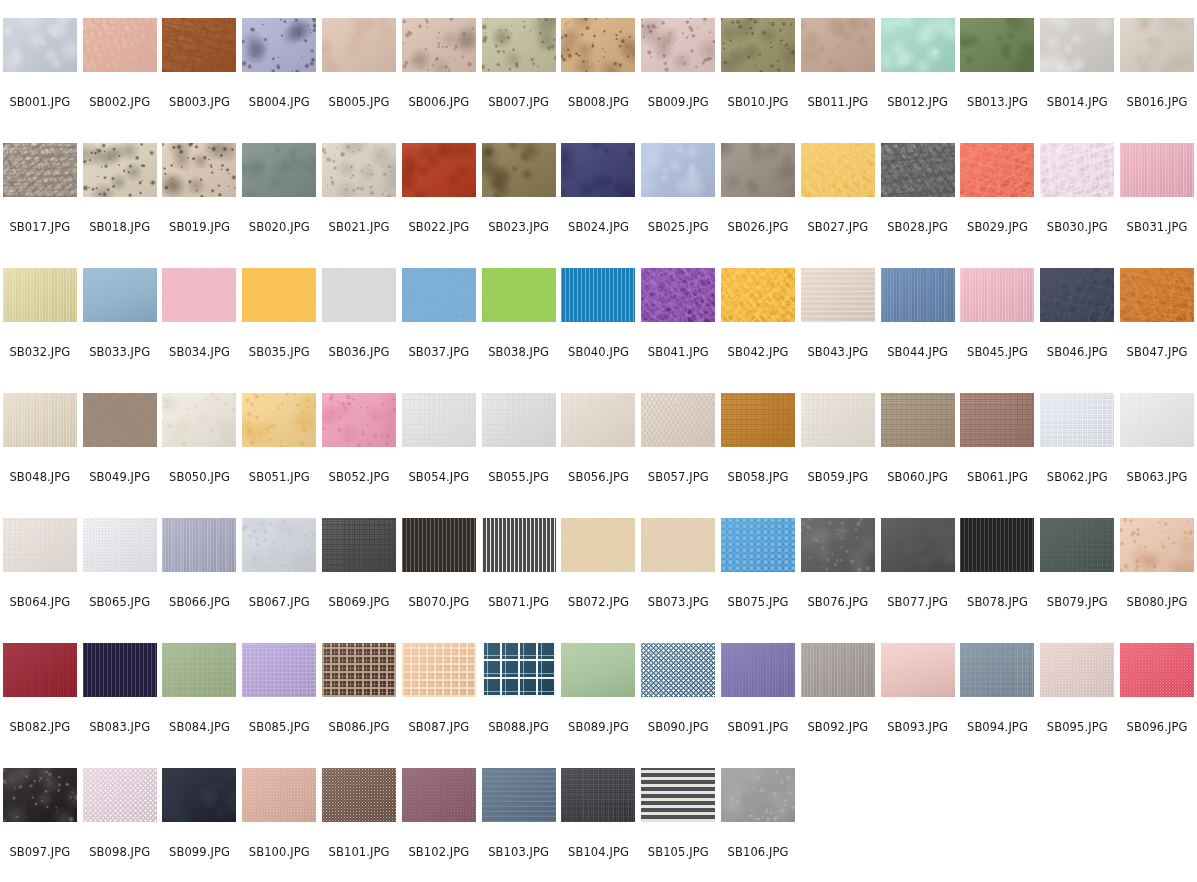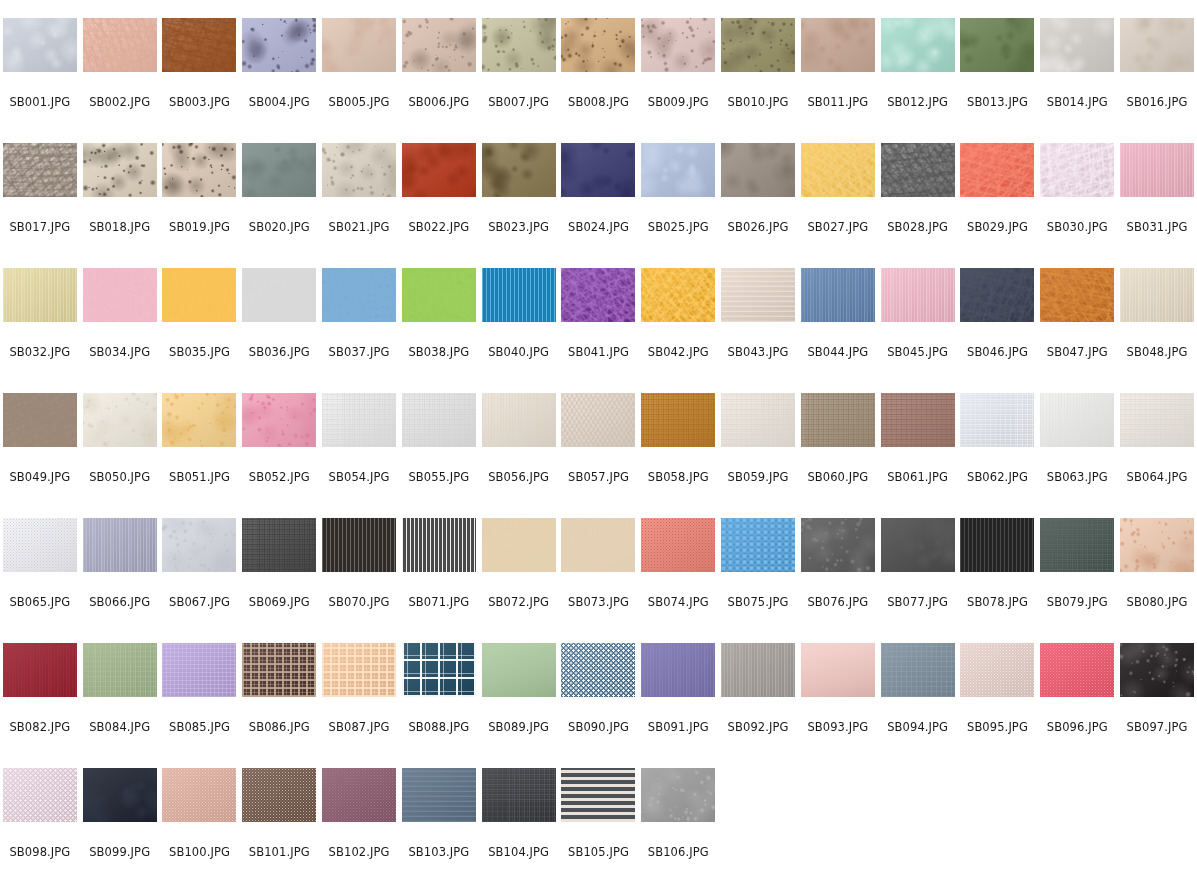--- a/index.html
+++ b/index.html
@@ -238,20 +238,26 @@
         </div>
         <span class="caption">SB031.JPG</span>
       </div>
       <div class="cell">
         <div class="thumb" style="background-color: rgb(227, 216, 160);">
           <div class="tex" style="background-image: repeating-linear-gradient(90deg, rgba(242, 236, 201, 0.55) 0px, rgba(242, 236, 201, 0) 1.5px, rgba(242, 236, 201, 0) 3px), repeating-linear-gradient(90deg, rgba(242, 236, 201, 0.25) 0px, rgba(242, 236, 201, 0) 4px, rgba(242, 236, 201, 0) 9px), linear-gradient(145deg, rgba(255, 255, 255, 0.12), rgba(0, 0, 0, 0.1)); background-size: 100% 100%, 100% 100%, 100% 100%; background-position: 0px 0px, 0px 0px, 0px 0px;"></div>
         </div>
         <span class="caption">SB032.JPG</span>
       </div>
       <div class="cell">
+        <div class="thumb" style="background-color: rgb(142, 180, 207);">
+          <div class="tex" style="background-image: linear-gradient(rgba(165, 195, 217, 0.55), rgba(142, 180, 207, 0)), linear-gradient(145deg, rgba(255, 255, 255, 0.12), rgba(0, 0, 0, 0.1)); background-size: 100% 100%, 100% 100%; background-position: 0px 0px, 0px 0px;"></div>
+        </div>
+        <span class="caption">SB033.JPG</span>
+      </div>
+      <div class="cell">
         <div class="thumb" style="background-color: rgb(226, 144, 168);">
           <div class="tex" style="background-image: repeating-linear-gradient(291deg, rgba(242, 188, 202, 0) 0px, rgba(242, 188, 202, 0.38) 2px, rgba(242, 188, 202, 0) 4.6px), repeating-linear-gradient(218deg, rgba(242, 188, 202, 0) 0px, rgba(242, 188, 202, 0.38) 2.2px, rgba(242, 188, 202, 0) 6.9px), repeating-linear-gradient(274deg, rgba(242, 188, 202, 0) 0px, rgba(242, 188, 202, 0.38) 2.8px, rgba(242, 188, 202, 0) 6.3px), repeating-linear-gradient(250deg, rgba(242, 188, 202, 0) 0px, rgba(242, 188, 202, 0.38) 2.6px, rgba(242, 188, 202, 0) 6.1px), repeating-linear-gradient(295deg, rgba(242, 188, 202, 0) 0px, rgba(242, 188, 202, 0.38) 2.3px, rgba(242, 188, 202, 0) 9.7px), repeating-linear-gradient(199deg, rgba(242, 188, 202, 0) 0px, rgba(242, 188, 202, 0.38) 2.9px, rgba(242, 188, 202, 0) 4.3px), repeating-linear-gradient(112deg, rgba(242, 188, 202, 0) 0px, rgba(242, 188, 202, 0.38) 1.1px, rgba(242, 188, 202, 0) 9.4px), repeating-linear-gradient(185deg, rgba(242, 188, 202, 0) 0px, rgba(242, 188, 202, 0.38) 1.9px, rgba(242, 188, 202, 0) 4.3px), repeating-linear-gradient(206deg, rgba(242, 188, 202, 0) 0px, rgba(242, 188, 202, 0.38) 1.9px, rgba(242, 188, 202, 0) 8.2px), repeating-linear-gradient(327deg, rgba(242, 188, 202, 0) 0px, rgba(242, 188, 202, 0.38) 2.1px, rgba(242, 188, 202, 0) 8.6px), repeating-linear-gradient(337deg, rgba(242, 188, 202, 0) 0px, rgba(242, 188, 202, 0.38) 1.4px, rgba(242, 188, 202, 0) 8.8px), repeating-linear-gradient(26deg, rgba(242, 188, 202, 0) 0px, rgba(242, 188, 202, 0.38) 2.4px, rgba(242, 188, 202, 0) 12px), repeating-linear-gradient(264deg, rgba(242, 188, 202, 0) 0px, rgba(242, 188, 202, 0.38) 2.1px, rgba(242, 188, 202, 0) 5.6px), repeating-linear-gradient(122deg, rgba(242, 188, 202, 0) 0px, rgba(242, 188, 202, 0.38) 1.3px, rgba(242, 188, 202, 0) 9px), repeating-linear-gradient(108deg, rgba(242, 188, 202, 0) 0px, rgba(242, 188, 202, 0.38) 2.9px, rgba(242, 188, 202, 0) 9.5px), repeating-linear-gradient(14deg, rgba(242, 188, 202, 0) 0px, rgba(242, 188, 202, 0.38) 1.6px, rgba(242, 188, 202, 0) 10.5px), radial-gradient(at 97% 63%, rgba(242, 188, 202, 0.45) 0%, rgba(242, 188, 202, 0) 30%), radial-gradient(at 40% 51%, rgba(242, 188, 202, 0.45) 0%, rgba(242, 188, 202, 0) 30%), radial-gradient(at 39% 87%, rgba(242, 188, 202, 0.45) 0%, rgba(242, 188, 202, 0) 30%), radial-gradient(at 7% 98%, rgba(242, 188, 202, 0.45) 0%, rgba(242, 188, 202, 0) 30%), radial-gradient(at 64% 8%, rgba(242, 188, 202, 0.45) 0%, rgba(242, 188, 202, 0) 30%), radial-gradient(at 82% 14%, rgba(242, 188, 202, 0.45) 0%, rgba(242, 188, 202, 0) 30%), linear-gradient(145deg, rgba(255, 255, 255, 0.12), rgba(0, 0, 0, 0.1)); background-size: 100% 100%, 100% 100%, 100% 100%, 100% 100%, 100% 100%, 100% 100%, 100% 100%, 100% 100%, 100% 100%, 100% 100%, 100% 100%, 100% 100%, 100% 100%, 100% 100%, 100% 100%, 100% 100%, 100% 100%, 100% 100%, 100% 100%, 100% 100%, 100% 100%, 100% 100%, 100% 100%; background-position: 0px 0px, 0px 0px, 0px 0px, 0px 0px, 0px 0px, 0px 0px, 0px 0px, 0px 0px, 0px 0px, 0px 0px, 0px 0px, 0px 0px, 0px 0px, 0px 0px, 0px 0px, 0px 0px, 0px 0px, 0px 0px, 0px 0px, 0px 0px, 0px 0px, 0px 0px, 0px 0px;"></div>
         </div>
         <span class="caption">SB034.JPG</span>
       </div>
       <div class="cell">
         <div class="thumb" style="background-color: rgb(241, 160, 28);">
           <div class="tex" style="background-image: repeating-linear-gradient(102deg, rgba(251, 196, 89, 0) 0px, rgba(251, 196, 89, 0.38) 1.8px, rgba(251, 196, 89, 0) 8.1px), repeating-linear-gradient(202deg, rgba(251, 196, 89, 0) 0px, rgba(251, 196, 89, 0.38) 2.2px, rgba(251, 196, 89, 0) 9.6px), repeating-linear-gradient(122deg, rgba(251, 196, 89, 0) 0px, rgba(251, 196, 89, 0.38) 2.6px, rgba(251, 196, 89, 0) 4px), repeating-linear-gradient(10deg, rgba(251, 196, 89, 0) 0px, rgba(251, 196, 89, 0.38) 1.7px, rgba(251, 196, 89, 0) 10.7px), repeating-linear-gradient(18deg, rgba(251, 196, 89, 0) 0px, rgba(251, 196, 89, 0.38) 2.5px, rgba(251, 196, 89, 0) 8.8px), repeating-linear-gradient(296deg, rgba(251, 196, 89, 0) 0px, rgba(251, 196, 89, 0.38) 1.7px, rgba(251, 196, 89, 0) 9.9px), repeating-linear-gradient(272deg, rgba(251, 196, 89, 0) 0px, rgba(251, 196, 89, 0.38) 2.1px, rgba(251, 196, 89, 0) 9.1px), repeating-linear-gradient(97deg, rgba(251, 196, 89, 0) 0px, rgba(251, 196, 89, 0.38) 2.7px, rgba(251, 196, 89, 0) 9.9px), repeating-linear-gradient(282deg, rgba(251, 196, 89, 0) 0px, rgba(251, 196, 89, 0.38) 2.2px, rgba(251, 196, 89, 0) 7.5px), repeating-linear-gradient(256deg, rgba(251, 196, 89, 0) 0px, rgba(251, 196, 89, 0.38) 1.5px, rgba(251, 196, 89, 0) 5.4px), repeating-linear-gradient(169deg, rgba(251, 196, 89, 0) 0px, rgba(251, 196, 89, 0.38) 1.4px, rgba(251, 196, 89, 0) 6.8px), repeating-linear-gradient(171deg, rgba(251, 196, 89, 0) 0px, rgba(251, 196, 89, 0.38) 2.7px, rgba(251, 196, 89, 0) 7px), repeating-linear-gradient(52deg, rgba(251, 196, 89, 0) 0px, rgba(251, 196, 89, 0.38) 2.3px, rgba(251, 196, 89, 0) 9.5px), repeating-linear-gradient(322deg, rgba(251, 196, 89, 0) 0px, rgba(251, 196, 89, 0.38) 1px, rgba(251, 196, 89, 0) 9.5px), repeating-linear-gradient(52deg, rgba(251, 196, 89, 0) 0px, rgba(251, 196, 89, 0.38) 1.6px, rgba(251, 196, 89, 0) 10.3px), repeating-linear-gradient(111deg, rgba(251, 196, 89, 0) 0px, rgba(251, 196, 89, 0.38) 1.1px, rgba(251, 196, 89, 0) 7.4px), radial-gradient(at 80% 54%, rgba(251, 196, 89, 0.45) 0%, rgba(251, 196, 89, 0) 30%), radial-gradient(at 0% 4%, rgba(251, 196, 89, 0.45) 0%, rgba(251, 196, 89, 0) 30%), radial-gradient(at 28% 94%, rgba(251, 196, 89, 0.45) 0%, rgba(251, 196, 89, 0) 30%), radial-gradient(at 45% 65%, rgba(251, 196, 89, 0.45) 0%, rgba(251, 196, 89, 0) 30%), radial-gradient(at 65% 44%, rgba(251, 196, 89, 0.45) 0%, rgba(251, 196, 89, 0) 30%), radial-gradient(at 7% 55%, rgba(251, 196, 89, 0.45) 0%, rgba(251, 196, 89, 0) 30%), linear-gradient(145deg, rgba(255, 255, 255, 0.12), rgba(0, 0, 0, 0.1)); background-size: 100% 100%, 100% 100%, 100% 100%, 100% 100%, 100% 100%, 100% 100%, 100% 100%, 100% 100%, 100% 100%, 100% 100%, 100% 100%, 100% 100%, 100% 100%, 100% 100%, 100% 100%, 100% 100%, 100% 100%, 100% 100%, 100% 100%, 100% 100%, 100% 100%, 100% 100%, 100% 100%; background-position: 0px 0px, 0px 0px, 0px 0px, 0px 0px, 0px 0px, 0px 0px, 0px 0px, 0px 0px, 0px 0px, 0px 0px, 0px 0px, 0px 0px, 0px 0px, 0px 0px, 0px 0px, 0px 0px, 0px 0px, 0px 0px, 0px 0px, 0px 0px, 0px 0px, 0px 0px, 0px 0px;"></div>
         </div>
         <span class="caption">SB035.JPG</span>
@@ -460,26 +466,20 @@
         </div>
         <span class="caption">SB072.JPG</span>
       </div>
       <div class="cell">
         <div class="thumb" style="background-color: rgb(246, 230, 210);">
           <div class="tex" style="background-image: repeating-linear-gradient(311deg, rgba(227, 207, 180, 0) 0px, rgba(227, 207, 180, 0.38) 2.5px, rgba(227, 207, 180, 0) 8.7px), repeating-linear-gradient(335deg, rgba(227, 207, 180, 0) 0px, rgba(227, 207, 180, 0.38) 1.1px, rgba(227, 207, 180, 0) 6.6px), repeating-linear-gradient(228deg, rgba(227, 207, 180, 0) 0px, rgba(227, 207, 180, 0.38) 1.2px, rgba(227, 207, 180, 0) 9.2px), repeating-linear-gradient(139deg, rgba(227, 207, 180, 0) 0px, rgba(227, 207, 180, 0.38) 1.6px, rgba(227, 207, 180, 0) 11.7px), repeating-linear-gradient(220deg, rgba(227, 207, 180, 0) 0px, rgba(227, 207, 180, 0.38) 1.3px, rgba(227, 207, 180, 0) 9.6px), repeating-linear-gradient(261deg, rgba(227, 207, 180, 0) 0px, rgba(227, 207, 180, 0.38) 1.1px, rgba(227, 207, 180, 0) 6.1px), repeating-linear-gradient(50deg, rgba(227, 207, 180, 0) 0px, rgba(227, 207, 180, 0.38) 1.7px, rgba(227, 207, 180, 0) 4.6px), repeating-linear-gradient(98deg, rgba(227, 207, 180, 0) 0px, rgba(227, 207, 180, 0.38) 2px, rgba(227, 207, 180, 0) 8.4px), repeating-linear-gradient(196deg, rgba(227, 207, 180, 0) 0px, rgba(227, 207, 180, 0.38) 2.9px, rgba(227, 207, 180, 0) 4.8px), repeating-linear-gradient(133deg, rgba(227, 207, 180, 0) 0px, rgba(227, 207, 180, 0.38) 1.2px, rgba(227, 207, 180, 0) 5.3px), repeating-linear-gradient(59deg, rgba(227, 207, 180, 0) 0px, rgba(227, 207, 180, 0.38) 1.7px, rgba(227, 207, 180, 0) 5px), repeating-linear-gradient(124deg, rgba(227, 207, 180, 0) 0px, rgba(227, 207, 180, 0.38) 1.2px, rgba(227, 207, 180, 0) 7.4px), repeating-linear-gradient(118deg, rgba(227, 207, 180, 0) 0px, rgba(227, 207, 180, 0.38) 2.7px, rgba(227, 207, 180, 0) 7.8px), repeating-linear-gradient(192deg, rgba(227, 207, 180, 0) 0px, rgba(227, 207, 180, 0.38) 2.8px, rgba(227, 207, 180, 0) 9.5px), repeating-linear-gradient(135deg, rgba(227, 207, 180, 0) 0px, rgba(227, 207, 180, 0.38) 2.5px, rgba(227, 207, 180, 0) 7.9px), repeating-linear-gradient(96deg, rgba(227, 207, 180, 0) 0px, rgba(227, 207, 180, 0.38) 2.6px, rgba(227, 207, 180, 0) 6.2px), radial-gradient(at 63% 45%, rgba(227, 207, 180, 0.45) 0%, rgba(227, 207, 180, 0) 30%), radial-gradient(at 48% 88%, rgba(227, 207, 180, 0.45) 0%, rgba(227, 207, 180, 0) 30%), radial-gradient(at 12% 51%, rgba(227, 207, 180, 0.45) 0%, rgba(227, 207, 180, 0) 30%), radial-gradient(at 44% 24%, rgba(227, 207, 180, 0.45) 0%, rgba(227, 207, 180, 0) 30%), radial-gradient(at 80% 71%, rgba(227, 207, 180, 0.45) 0%, rgba(227, 207, 180, 0) 30%), radial-gradient(at 22% 74%, rgba(227, 207, 180, 0.45) 0%, rgba(227, 207, 180, 0) 30%), linear-gradient(145deg, rgba(255, 255, 255, 0.12), rgba(0, 0, 0, 0.1)); background-size: 100% 100%, 100% 100%, 100% 100%, 100% 100%, 100% 100%, 100% 100%, 100% 100%, 100% 100%, 100% 100%, 100% 100%, 100% 100%, 100% 100%, 100% 100%, 100% 100%, 100% 100%, 100% 100%, 100% 100%, 100% 100%, 100% 100%, 100% 100%, 100% 100%, 100% 100%, 100% 100%; background-position: 0px 0px, 0px 0px, 0px 0px, 0px 0px, 0px 0px, 0px 0px, 0px 0px, 0px 0px, 0px 0px, 0px 0px, 0px 0px, 0px 0px, 0px 0px, 0px 0px, 0px 0px, 0px 0px, 0px 0px, 0px 0px, 0px 0px, 0px 0px, 0px 0px, 0px 0px, 0px 0px;"></div>
         </div>
         <span class="caption">SB073.JPG</span>
       </div>
       <div class="cell">
-        <div class="thumb" style="background-color: rgb(240, 138, 125);">
-          <div class="tex" style="background-image: radial-gradient(rgba(209, 95, 82, 0.9) 38%, rgba(209, 95, 82, 0) 42%), radial-gradient(rgba(209, 95, 82, 0.6) 38%, rgba(209, 95, 82, 0) 42%), linear-gradient(145deg, rgba(255, 255, 255, 0.12), rgba(0, 0, 0, 0.1)); background-size: 3px 3px, 3px 3px, 100% 100%; background-position: 0px 0px, 1.5px 1.5px, 0px 0px;"></div>
-        </div>
-        <span class="caption">SB074.JPG</span>
-      </div>
-      <div class="cell">
         <div class="thumb" style="background-color: rgb(62, 147, 212);">
           <div class="tex" style="background-image: radial-gradient(circle at 35% 35%, rgba(127, 188, 232, 0.95) 18%, rgba(127, 188, 232, 0) 55%), radial-gradient(circle at 35% 35%, rgba(127, 188, 232, 0.5) 18%, rgba(127, 188, 232, 0) 55%), linear-gradient(145deg, rgba(255, 255, 255, 0.12), rgba(0, 0, 0, 0.1)); background-size: 7px 6px, 7px 6px, 100% 100%; background-position: 0px 0px, 3.5px 3px, 0px 0px;"></div>
         </div>
         <span class="caption">SB075.JPG</span>
       </div>
       <div class="cell">
         <div class="thumb" style="background-color: rgb(90, 90, 90);">
           <div class="tex" style="background-image: radial-gradient(circle at 29.1% 55.4%, rgba(142, 142, 142, 0.75) 0%, rgba(142, 142, 142, 0) 3.8%), radial-gradient(circle at 79.8% 7%, rgba(142, 142, 142, 0.75) 0%, rgba(142, 142, 142, 0) 2.1%), radial-gradient(circle at 35.9% 77.8%, rgba(142, 142, 142, 0.75) 0%, rgba(142, 142, 142, 0) 3.6%), radial-gradient(circle at 38.9% 9.4%, rgba(142, 142, 142, 0.75) 0%, rgba(142, 142, 142, 0) 3.2%), radial-gradient(circle at 30.6% 43.7%, rgba(142, 142, 142, 0.75) 0%, rgba(142, 142, 142, 0) 2.2%), radial-gradient(circle at 52.7% 22.1%, rgba(142, 142, 142, 0.75) 0%, rgba(142, 142, 142, 0) 2.1%), radial-gradient(circle at 46.7% 86.4%, rgba(142, 142, 142, 0.75) 0%, rgba(142, 142, 142, 0) 4%), radial-gradient(circle at 54.4% 78.3%, rgba(142, 142, 142, 0.75) 0%, rgba(142, 142, 142, 0) 3.1%), radial-gradient(circle at 17.4% 39.4%, rgba(142, 142, 142, 0.75) 0%, rgba(142, 142, 142, 0) 3.7%), radial-gradient(circle at 77.4% 11.4%, rgba(142, 142, 142, 0.75) 0%, rgba(142, 142, 142, 0) 4%), radial-gradient(circle at 76.1% 35.9%, rgba(142, 142, 142, 0.75) 0%, rgba(142, 142, 142, 0) 2.2%), radial-gradient(circle at 55.1% 54.6%, rgba(142, 142, 142, 0.75) 0%, rgba(142, 142, 142, 0) 2.8%), radial-gradient(circle at 56% 9.2%, rgba(142, 142, 142, 0.75) 0%, rgba(142, 142, 142, 0) 3.9%), radial-gradient(circle at 20.7% 41.3%, rgba(142, 142, 142, 0.75) 0%, rgba(142, 142, 142, 0) 3.7%), radial-gradient(circle at 90.6% 92.7%, rgba(142, 142, 142, 0.75) 0%, rgba(142, 142, 142, 0) 3.5%), radial-gradient(circle at 7.6% 4.9%, rgba(142, 142, 142, 0.75) 0%, rgba(142, 142, 142, 0) 1.4%), radial-gradient(circle at 13.2% 19.7%, rgba(142, 142, 142, 0.75) 0%, rgba(142, 142, 142, 0) 2%), radial-gradient(circle at 49.1% 78.7%, rgba(142, 142, 142, 0.75) 0%, rgba(142, 142, 142, 0) 3.3%), radial-gradient(circle at 57% 23.6%, rgba(142, 142, 142, 0.75) 0%, rgba(142, 142, 142, 0) 3.6%), radial-gradient(circle at 78.6% 96%, rgba(142, 142, 142, 0.75) 0%, rgba(142, 142, 142, 0) 4.1%), radial-gradient(circle at 55.5% 37.6%, rgba(142, 142, 142, 0.75) 0%, rgba(142, 142, 142, 0) 3.1%), radial-gradient(circle at 29.4% 90.2%, rgba(142, 142, 142, 0.75) 0%, rgba(142, 142, 142, 0) 1.7%), radial-gradient(circle at 41.9% 95.2%, rgba(142, 142, 142, 0.75) 0%, rgba(142, 142, 142, 0) 1.4%), radial-gradient(circle at 34.8% 94.5%, rgba(142, 142, 142, 0.75) 0%, rgba(142, 142, 142, 0) 3.5%), radial-gradient(circle at 49.7% 29.7%, rgba(142, 142, 142, 0.75) 0%, rgba(142, 142, 142, 0) 3%), radial-gradient(circle at 28.2% 42.4%, rgba(142, 142, 142, 0.75) 0%, rgba(142, 142, 142, 0) 1.1%), radial-gradient(circle at 12% 74.3%, rgba(142, 142, 142, 0.75) 0%, rgba(142, 142, 142, 0) 2.3%), radial-gradient(circle at 42.8% 67.1%, rgba(142, 142, 142, 0.75) 0%, rgba(142, 142, 142, 0) 1.8%), radial-gradient(circle at 62.3% 62.4%, rgba(142, 142, 142, 0.75) 0%, rgba(142, 142, 142, 0) 3.8%), radial-gradient(circle at 12.2% 2%, rgba(142, 142, 142, 0.75) 0%, rgba(142, 142, 142, 0) 3.5%), radial-gradient(circle at 34% 27.4%, rgba(142, 142, 142, 0.75) 0%, rgba(142, 142, 142, 0) 2.1%), radial-gradient(circle at 69.4% 80.4%, rgba(142, 142, 142, 0.75) 0%, rgba(142, 142, 142, 0) 4.1%), radial-gradient(circle at 60.2% 2.6%, rgba(142, 142, 142, 0.75) 0%, rgba(142, 142, 142, 0) 1.4%), radial-gradient(circle at 48% 35.6%, rgba(142, 142, 142, 0.75) 0%, rgba(142, 142, 142, 0) 1.5%), radial-gradient(circle at 74.4% 21.3%, rgba(142, 142, 142, 0.75) 0%, rgba(142, 142, 142, 0) 2.8%), radial-gradient(circle at 81.2% 1.1%, rgba(142, 142, 142, 0.75) 0%, rgba(142, 142, 142, 0) 3.2%), radial-gradient(circle at 9.9% 16.8%, rgba(142, 142, 142, 0.75) 0%, rgba(142, 142, 142, 0) 4.1%), radial-gradient(circle at 2.4% 10.1%, rgba(142, 142, 142, 0.75) 0%, rgba(142, 142, 142, 0) 3.7%), radial-gradient(circle at 0.1% 22.5%, rgba(142, 142, 142, 0.75) 0%, rgba(142, 142, 142, 0) 3.3%), radial-gradient(circle at 44.8% 95.9%, rgba(142, 142, 142, 0.75) 0%, rgba(142, 142, 142, 0) 1%), radial-gradient(circle at 78% 72%, rgba(142, 142, 142, 0.28) 0%, rgba(142, 142, 142, 0) 18%), radial-gradient(circle at 13% 42%, rgba(142, 142, 142, 0.28) 0%, rgba(142, 142, 142, 0) 18%), radial-gradient(circle at 92% 50%, rgba(142, 142, 142, 0.28) 0%, rgba(142, 142, 142, 0) 18%), radial-gradient(circle at 78% 98%, rgba(142, 142, 142, 0.28) 0%, rgba(142, 142, 142, 0) 18%), radial-gradient(circle at 53% 27%, rgba(142, 142, 142, 0.28) 0%, rgba(142, 142, 142, 0) 18%), radial-gradient(circle at 31% 65%, rgba(142, 142, 142, 0.28) 0%, rgba(142, 142, 142, 0) 18%), radial-gradient(circle at 32% 34%, rgba(142, 142, 142, 0.28) 0%, rgba(142, 142, 142, 0) 18%), radial-gradient(circle at 26% 33%, rgba(142, 142, 142, 0.28) 0%, rgba(142, 142, 142, 0) 18%), linear-gradient(145deg, rgba(255, 255, 255, 0.12), rgba(0, 0, 0, 0.1)); background-size: 100% 100%, 100% 100%, 100% 100%, 100% 100%, 100% 100%, 100% 100%, 100% 100%, 100% 100%, 100% 100%, 100% 100%, 100% 100%, 100% 100%, 100% 100%, 100% 100%, 100% 100%, 100% 100%, 100% 100%, 100% 100%, 100% 100%, 100% 100%, 100% 100%, 100% 100%, 100% 100%, 100% 100%, 100% 100%, 100% 100%, 100% 100%, 100% 100%, 100% 100%, 100% 100%, 100% 100%, 100% 100%, 100% 100%, 100% 100%, 100% 100%, 100% 100%, 100% 100%, 100% 100%, 100% 100%, 100% 100%, 100% 100%, 100% 100%, 100% 100%, 100% 100%, 100% 100%, 100% 100%, 100% 100%, 100% 100%, 100% 100%; background-position: 0px 0px, 0px 0px, 0px 0px, 0px 0px, 0px 0px, 0px 0px, 0px 0px, 0px 0px, 0px 0px, 0px 0px, 0px 0px, 0px 0px, 0px 0px, 0px 0px, 0px 0px, 0px 0px, 0px 0px, 0px 0px, 0px 0px, 0px 0px, 0px 0px, 0px 0px, 0px 0px, 0px 0px, 0px 0px, 0px 0px, 0px 0px, 0px 0px, 0px 0px, 0px 0px, 0px 0px, 0px 0px, 0px 0px, 0px 0px, 0px 0px, 0px 0px, 0px 0px, 0px 0px, 0px 0px, 0px 0px, 0px 0px, 0px 0px, 0px 0px, 0px 0px, 0px 0px, 0px 0px, 0px 0px, 0px 0px, 0px 0px;"></div>
         </div>
         <span class="caption">SB076.JPG</span>
@@ -506,20 +506,26 @@
         <div class="thumb" style="background-color: rgb(242, 205, 181);">
           <div class="tex" style="background-image: radial-gradient(circle at 19.1% 26.8%, rgba(201, 143, 109, 0.75) 0%, rgba(201, 143, 109, 0) 3%), radial-gradient(circle at 62.2% 11.4%, rgba(201, 143, 109, 0.75) 0%, rgba(201, 143, 109, 0) 3.3%), radial-gradient(circle at 66.1% 37.5%, rgba(201, 143, 109, 0.75) 0%, rgba(201, 143, 109, 0) 3.2%), radial-gradient(circle at 72.5% 46.6%, rgba(201, 143, 109, 0.75) 0%, rgba(201, 143, 109, 0) 4.1%), radial-gradient(circle at 23.2% 80.6%, rgba(201, 143, 109, 0.75) 0%, rgba(201, 143, 109, 0) 4.1%), radial-gradient(circle at 59.7% 80.9%, rgba(201, 143, 109, 0.75) 0%, rgba(201, 143, 109, 0) 1.3%), radial-gradient(circle at 23.8% 89.4%, rgba(201, 143, 109, 0.75) 0%, rgba(201, 143, 109, 0) 3.5%), radial-gradient(circle at 57.1% 47.6%, rgba(201, 143, 109, 0.75) 0%, rgba(201, 143, 109, 0) 2.4%), radial-gradient(circle at 1.3% 97.3%, rgba(201, 143, 109, 0.75) 0%, rgba(201, 143, 109, 0) 2.5%), radial-gradient(circle at 98% 80%, rgba(201, 143, 109, 0.75) 0%, rgba(201, 143, 109, 0) 2%), radial-gradient(circle at 89% 37.6%, rgba(201, 143, 109, 0.75) 0%, rgba(201, 143, 109, 0) 2.2%), radial-gradient(circle at 15.8% 11.5%, rgba(201, 143, 109, 0.75) 0%, rgba(201, 143, 109, 0) 1.3%), radial-gradient(circle at 20.2% 43.6%, rgba(201, 143, 109, 0.75) 0%, rgba(201, 143, 109, 0) 3.7%), radial-gradient(circle at 43.8% 75.4%, rgba(201, 143, 109, 0.75) 0%, rgba(201, 143, 109, 0) 1.2%), radial-gradient(circle at 28.2% 48.7%, rgba(201, 143, 109, 0.75) 0%, rgba(201, 143, 109, 0) 1.6%), radial-gradient(circle at 15.2% 5.1%, rgba(201, 143, 109, 0.75) 0%, rgba(201, 143, 109, 0) 2.9%), radial-gradient(circle at 46.5% 86.2%, rgba(201, 143, 109, 0.75) 0%, rgba(201, 143, 109, 0) 3.3%), radial-gradient(circle at 63.6% 33.8%, rgba(201, 143, 109, 0.75) 0%, rgba(201, 143, 109, 0) 1%), radial-gradient(circle at 8.2% 89.5%, rgba(201, 143, 109, 0.75) 0%, rgba(201, 143, 109, 0) 3.6%), radial-gradient(circle at 22.1% 94.9%, rgba(201, 143, 109, 0.75) 0%, rgba(201, 143, 109, 0) 3%), radial-gradient(circle at 46.8% 91.8%, rgba(201, 143, 109, 0.75) 0%, rgba(201, 143, 109, 0) 3.6%), radial-gradient(circle at 24.1% 21.8%, rgba(201, 143, 109, 0.75) 0%, rgba(201, 143, 109, 0) 3.5%), radial-gradient(circle at 95.6% 26.6%, rgba(201, 143, 109, 0.75) 0%, rgba(201, 143, 109, 0) 4.2%), radial-gradient(circle at 3% 47.8%, rgba(201, 143, 109, 0.75) 0%, rgba(201, 143, 109, 0) 3.7%), radial-gradient(circle at 87.9% 27%, rgba(201, 143, 109, 0.75) 0%, rgba(201, 143, 109, 0) 3.3%), radial-gradient(circle at 92% 6.1%, rgba(201, 143, 109, 0.75) 0%, rgba(201, 143, 109, 0) 1.3%), radial-gradient(circle at 57% 26.6%, rgba(201, 143, 109, 0.75) 0%, rgba(201, 143, 109, 0) 2.1%), radial-gradient(circle at 24.6% 30.2%, rgba(201, 143, 109, 0.75) 0%, rgba(201, 143, 109, 0) 3.9%), radial-gradient(circle at 36.4% 58.6%, rgba(201, 143, 109, 0.75) 0%, rgba(201, 143, 109, 0) 1.5%), radial-gradient(circle at 34% 53.4%, rgba(201, 143, 109, 0.75) 0%, rgba(201, 143, 109, 0) 2.8%), radial-gradient(circle at 59.2% 56.3%, rgba(201, 143, 109, 0.75) 0%, rgba(201, 143, 109, 0) 2.7%), radial-gradient(circle at 53.6% 8.9%, rgba(201, 143, 109, 0.75) 0%, rgba(201, 143, 109, 0) 2.5%), radial-gradient(circle at 58.9% 53%, rgba(201, 143, 109, 0.75) 0%, rgba(201, 143, 109, 0) 3.5%), radial-gradient(circle at 16.8% 30.3%, rgba(201, 143, 109, 0.75) 0%, rgba(201, 143, 109, 0) 3.9%), radial-gradient(circle at 68.8% 82.2%, rgba(201, 143, 109, 0.75) 0%, rgba(201, 143, 109, 0) 1.8%), radial-gradient(circle at 56.8% 50.6%, rgba(201, 143, 109, 0.75) 0%, rgba(201, 143, 109, 0) 1.8%), radial-gradient(circle at 22.3% 77.2%, rgba(201, 143, 109, 0.75) 0%, rgba(201, 143, 109, 0) 1.9%), radial-gradient(circle at 6.9% 3.4%, rgba(201, 143, 109, 0.75) 0%, rgba(201, 143, 109, 0) 3.5%), radial-gradient(circle at 52.5% 71.2%, rgba(201, 143, 109, 0.75) 0%, rgba(201, 143, 109, 0) 1.5%), radial-gradient(circle at 0.6% 22%, rgba(201, 143, 109, 0.75) 0%, rgba(201, 143, 109, 0) 3.7%), radial-gradient(circle at 93% 98%, rgba(201, 143, 109, 0.28) 0%, rgba(201, 143, 109, 0) 18%), radial-gradient(circle at 27% 71%, rgba(201, 143, 109, 0.28) 0%, rgba(201, 143, 109, 0) 18%), radial-gradient(circle at 40% 82%, rgba(201, 143, 109, 0.28) 0%, rgba(201, 143, 109, 0) 18%), radial-gradient(circle at 77% 90%, rgba(201, 143, 109, 0.28) 0%, rgba(201, 143, 109, 0) 18%), radial-gradient(circle at 92% 52%, rgba(201, 143, 109, 0.28) 0%, rgba(201, 143, 109, 0) 18%), radial-gradient(circle at 90% 99%, rgba(201, 143, 109, 0.28) 0%, rgba(201, 143, 109, 0) 18%), radial-gradient(circle at 38% 81%, rgba(201, 143, 109, 0.28) 0%, rgba(201, 143, 109, 0) 18%), radial-gradient(circle at 45% 76%, rgba(201, 143, 109, 0.28) 0%, rgba(201, 143, 109, 0) 18%), linear-gradient(145deg, rgba(255, 255, 255, 0.12), rgba(0, 0, 0, 0.1)); background-size: 100% 100%, 100% 100%, 100% 100%, 100% 100%, 100% 100%, 100% 100%, 100% 100%, 100% 100%, 100% 100%, 100% 100%, 100% 100%, 100% 100%, 100% 100%, 100% 100%, 100% 100%, 100% 100%, 100% 100%, 100% 100%, 100% 100%, 100% 100%, 100% 100%, 100% 100%, 100% 100%, 100% 100%, 100% 100%, 100% 100%, 100% 100%, 100% 100%, 100% 100%, 100% 100%, 100% 100%, 100% 100%, 100% 100%, 100% 100%, 100% 100%, 100% 100%, 100% 100%, 100% 100%, 100% 100%, 100% 100%, 100% 100%, 100% 100%, 100% 100%, 100% 100%, 100% 100%, 100% 100%, 100% 100%, 100% 100%, 100% 100%; background-position: 0px 0px, 0px 0px, 0px 0px, 0px 0px, 0px 0px, 0px 0px, 0px 0px, 0px 0px, 0px 0px, 0px 0px, 0px 0px, 0px 0px, 0px 0px, 0px 0px, 0px 0px, 0px 0px, 0px 0px, 0px 0px, 0px 0px, 0px 0px, 0px 0px, 0px 0px, 0px 0px, 0px 0px, 0px 0px, 0px 0px, 0px 0px, 0px 0px, 0px 0px, 0px 0px, 0px 0px, 0px 0px, 0px 0px, 0px 0px, 0px 0px, 0px 0px, 0px 0px, 0px 0px, 0px 0px, 0px 0px, 0px 0px, 0px 0px, 0px 0px, 0px 0px, 0px 0px, 0px 0px, 0px 0px, 0px 0px, 0px 0px;"></div>
         </div>
         <span class="caption">SB080.JPG</span>
       </div>
       <div class="cell">
         <div class="thumb" style="background-color: rgb(151, 32, 47);">
           <div class="tex" style="background-image: repeating-linear-gradient(90deg, rgba(176, 51, 63, 0.55) 0px, rgba(176, 51, 63, 0) 1.5px, rgba(176, 51, 63, 0) 3px), repeating-linear-gradient(90deg, rgba(176, 51, 63, 0.25) 0px, rgba(176, 51, 63, 0) 4px, rgba(176, 51, 63, 0) 9px), linear-gradient(145deg, rgba(255, 255, 255, 0.12), rgba(0, 0, 0, 0.1)); background-size: 100% 100%, 100% 100%, 100% 100%; background-position: 0px 0px, 0px 0px, 0px 0px;"></div>
         </div>
         <span class="caption">SB082.JPG</span>
+      </div>
+      <div class="cell">
+        <div class="thumb" style="background-color: rgb(35, 32, 63);">
+          <div class="tex" style="background-image: repeating-linear-gradient(90deg, rgb(74, 71, 104) 0px, rgb(74, 71, 104) 1.5px, rgb(35, 32, 63) 1.5px, rgb(35, 32, 63) 4px), linear-gradient(145deg, rgba(255, 255, 255, 0.12), rgba(0, 0, 0, 0.1)); background-size: 100% 100%, 100% 100%; background-position: 0px 0px, 0px 0px;"></div>
+        </div>
+        <span class="caption">SB083.JPG</span>
       </div>
       <div class="cell">
         <div class="thumb" style="background-color: rgb(159, 181, 139);">
           <div class="tex" style="background-image: repeating-linear-gradient(0deg, rgba(182, 200, 164, 0.55) 0px, rgba(182, 200, 164, 0) 1px, rgba(182, 200, 164, 0) 2.5px), repeating-linear-gradient(90deg, rgba(182, 200, 164, 0.55) 0px, rgba(182, 200, 164, 0) 1px, rgba(182, 200, 164, 0) 2.5px), linear-gradient(145deg, rgba(255, 255, 255, 0.12), rgba(0, 0, 0, 0.1)); background-size: 100% 100%, 100% 100%, 100% 100%; background-position: 0px 0px, 0px 0px, 0px 0px;"></div>
         </div>
         <span class="caption">SB084.JPG</span>
       </div>
       <div class="cell">
         <div class="thumb" style="background-color: rgb(185, 164, 221);">
           <div class="tex" style="background-image: repeating-linear-gradient(0deg, rgba(215, 201, 239, 0.8) 0px, rgba(215, 201, 239, 0) 1px, rgba(215, 201, 239, 0) 4px), repeating-linear-gradient(90deg, rgba(215, 201, 239, 0.8) 0px, rgba(215, 201, 239, 0) 1px, rgba(215, 201, 239, 0) 4px), linear-gradient(145deg, rgba(255, 255, 255, 0.12), rgba(0, 0, 0, 0.1)); background-size: 100% 100%, 100% 100%, 100% 100%; background-position: 0px 0px, 0px 0px, 0px 0px;"></div>

